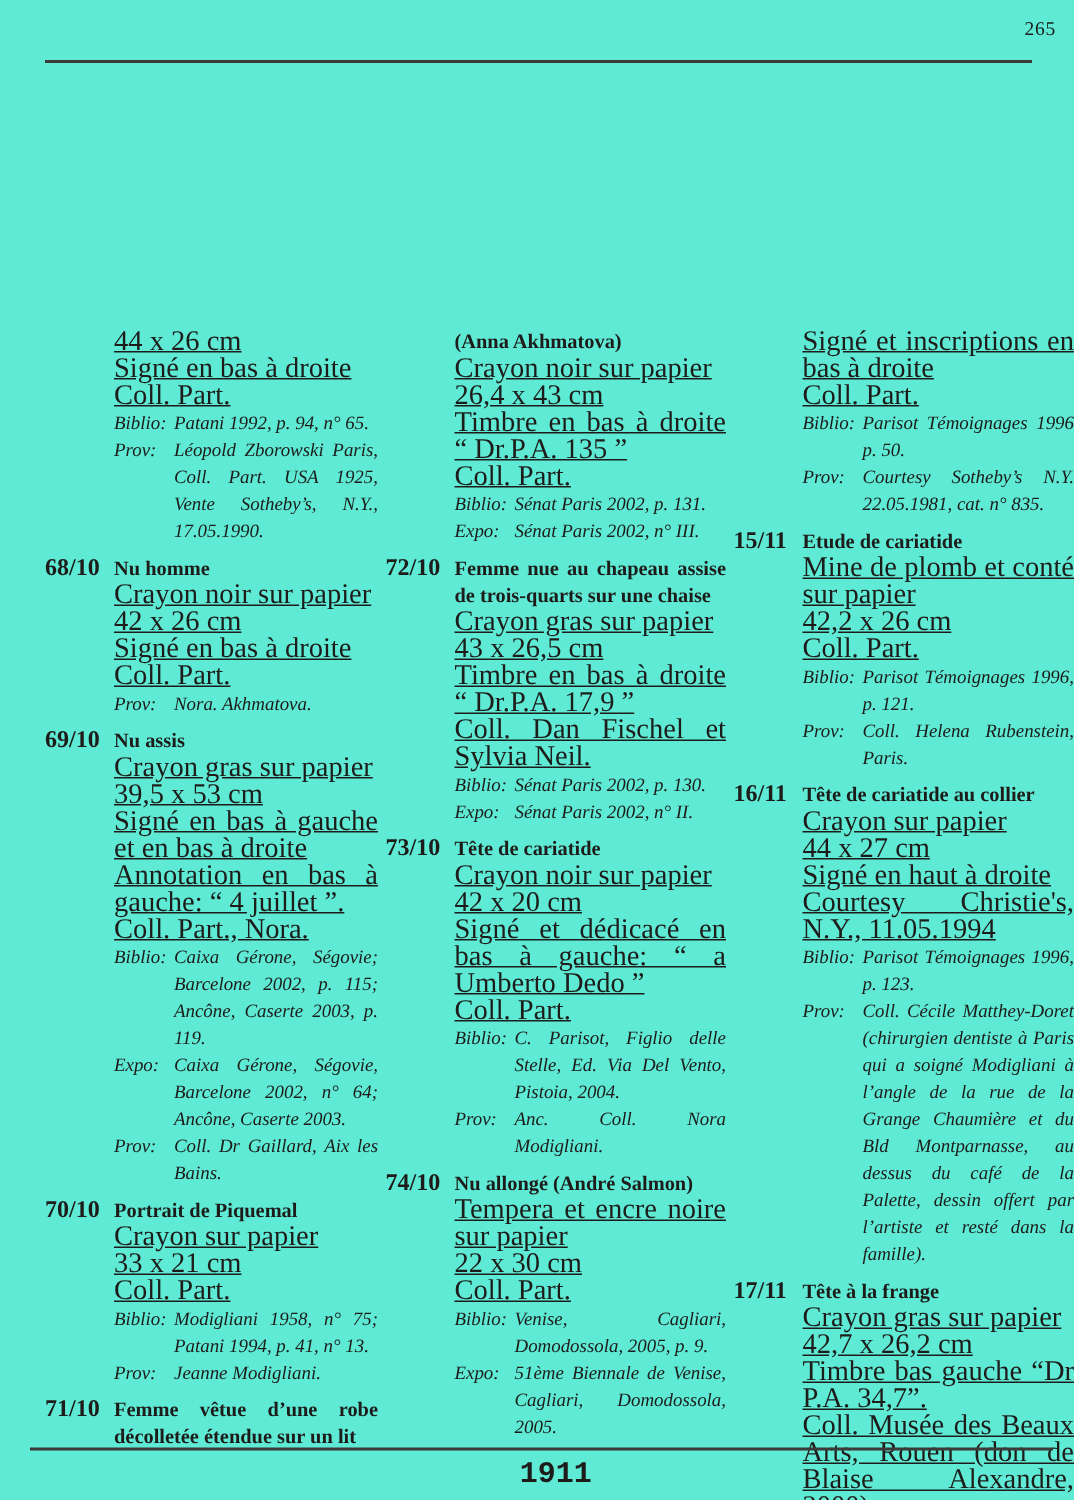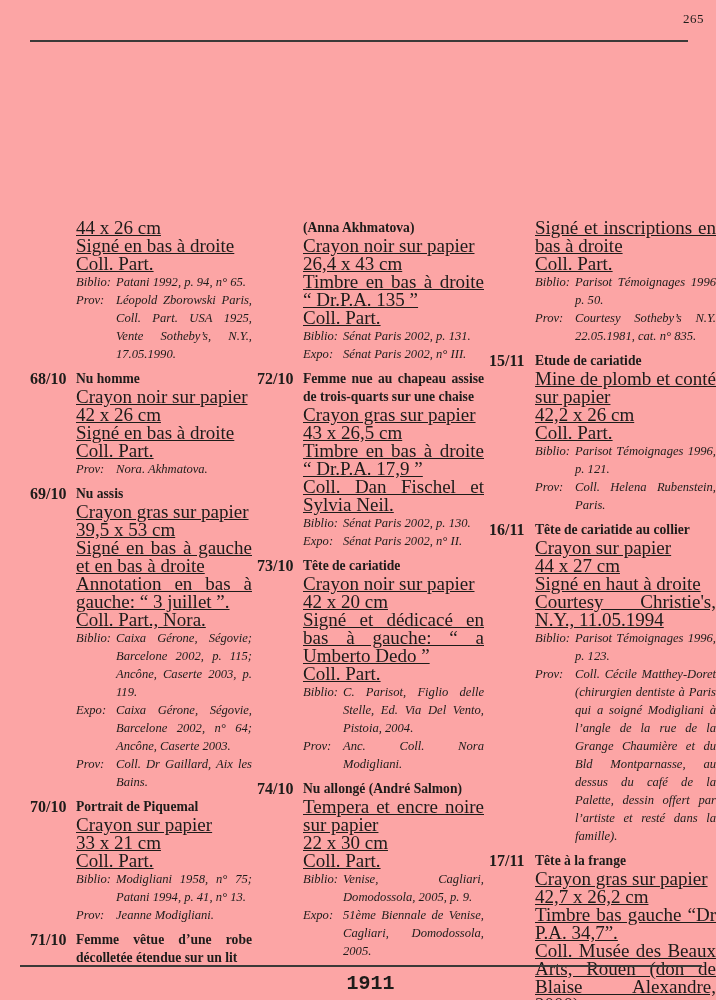--- a/index.html
+++ b/index.html
@@ -1,20 +1,20 @@
 <!DOCTYPE html>
 <html><head>
 <meta charset="utf-8">
 <style>
   html,body{margin:0;padding:0;background:#e8e6e0;}
   .page{
     position:relative;
     width:716px;height:1000px;
     margin:0 auto;
-    background:#fca5a5;
+    background:#5eead4;
     font-family:"Liberation Serif","DejaVu Serif",serif;
     color:#1d1c1a;
     overflow:hidden;
   }
   .page-number{
     position:absolute;top:11px;right:12px;
     font-size:13px;letter-spacing:0.5px;
   }
   .rule{position:absolute;background:#3b3a38;}
   .top-rule{top:40px;left:30px;width:658px;height:2px;}
@@ -101,21 +101,21 @@
             </div>
           </div>
         </div>
         <div class="entry">
           <div class="num">69/10</div>
           <div class="body">
             <div class="title">Nu assis</div>
             <div class="line">Crayon gras sur papier</div>
             <div class="line">39,5 x 53 cm</div>
             <div class="line">Signé en bas à gauche et en bas à droite</div>
-            <div class="line">Annotation en bas à gauche: “ 3 juillet ”.</div>
+            <div class="line">Annotation en bas à gauche: “ 4 juillet ”.</div>
             <div class="line">Coll. Part., Nora.</div>
             <div class="ref">
               <span class="ref-label">Biblio:</span>
               <span class="ref-text">Caixa Gérone, Ségovie; Barcelone 2002, p. 115; Ancône, Caserte 2003, p. 119.</span>
             </div>
             <div class="ref">
               <span class="ref-label">Expo:</span>
               <span class="ref-text">Caixa Gérone, Ségovie, Barcelone 2002, n° 64; Ancône, Caserte 2003.</span>
             </div>
             <div class="ref">

